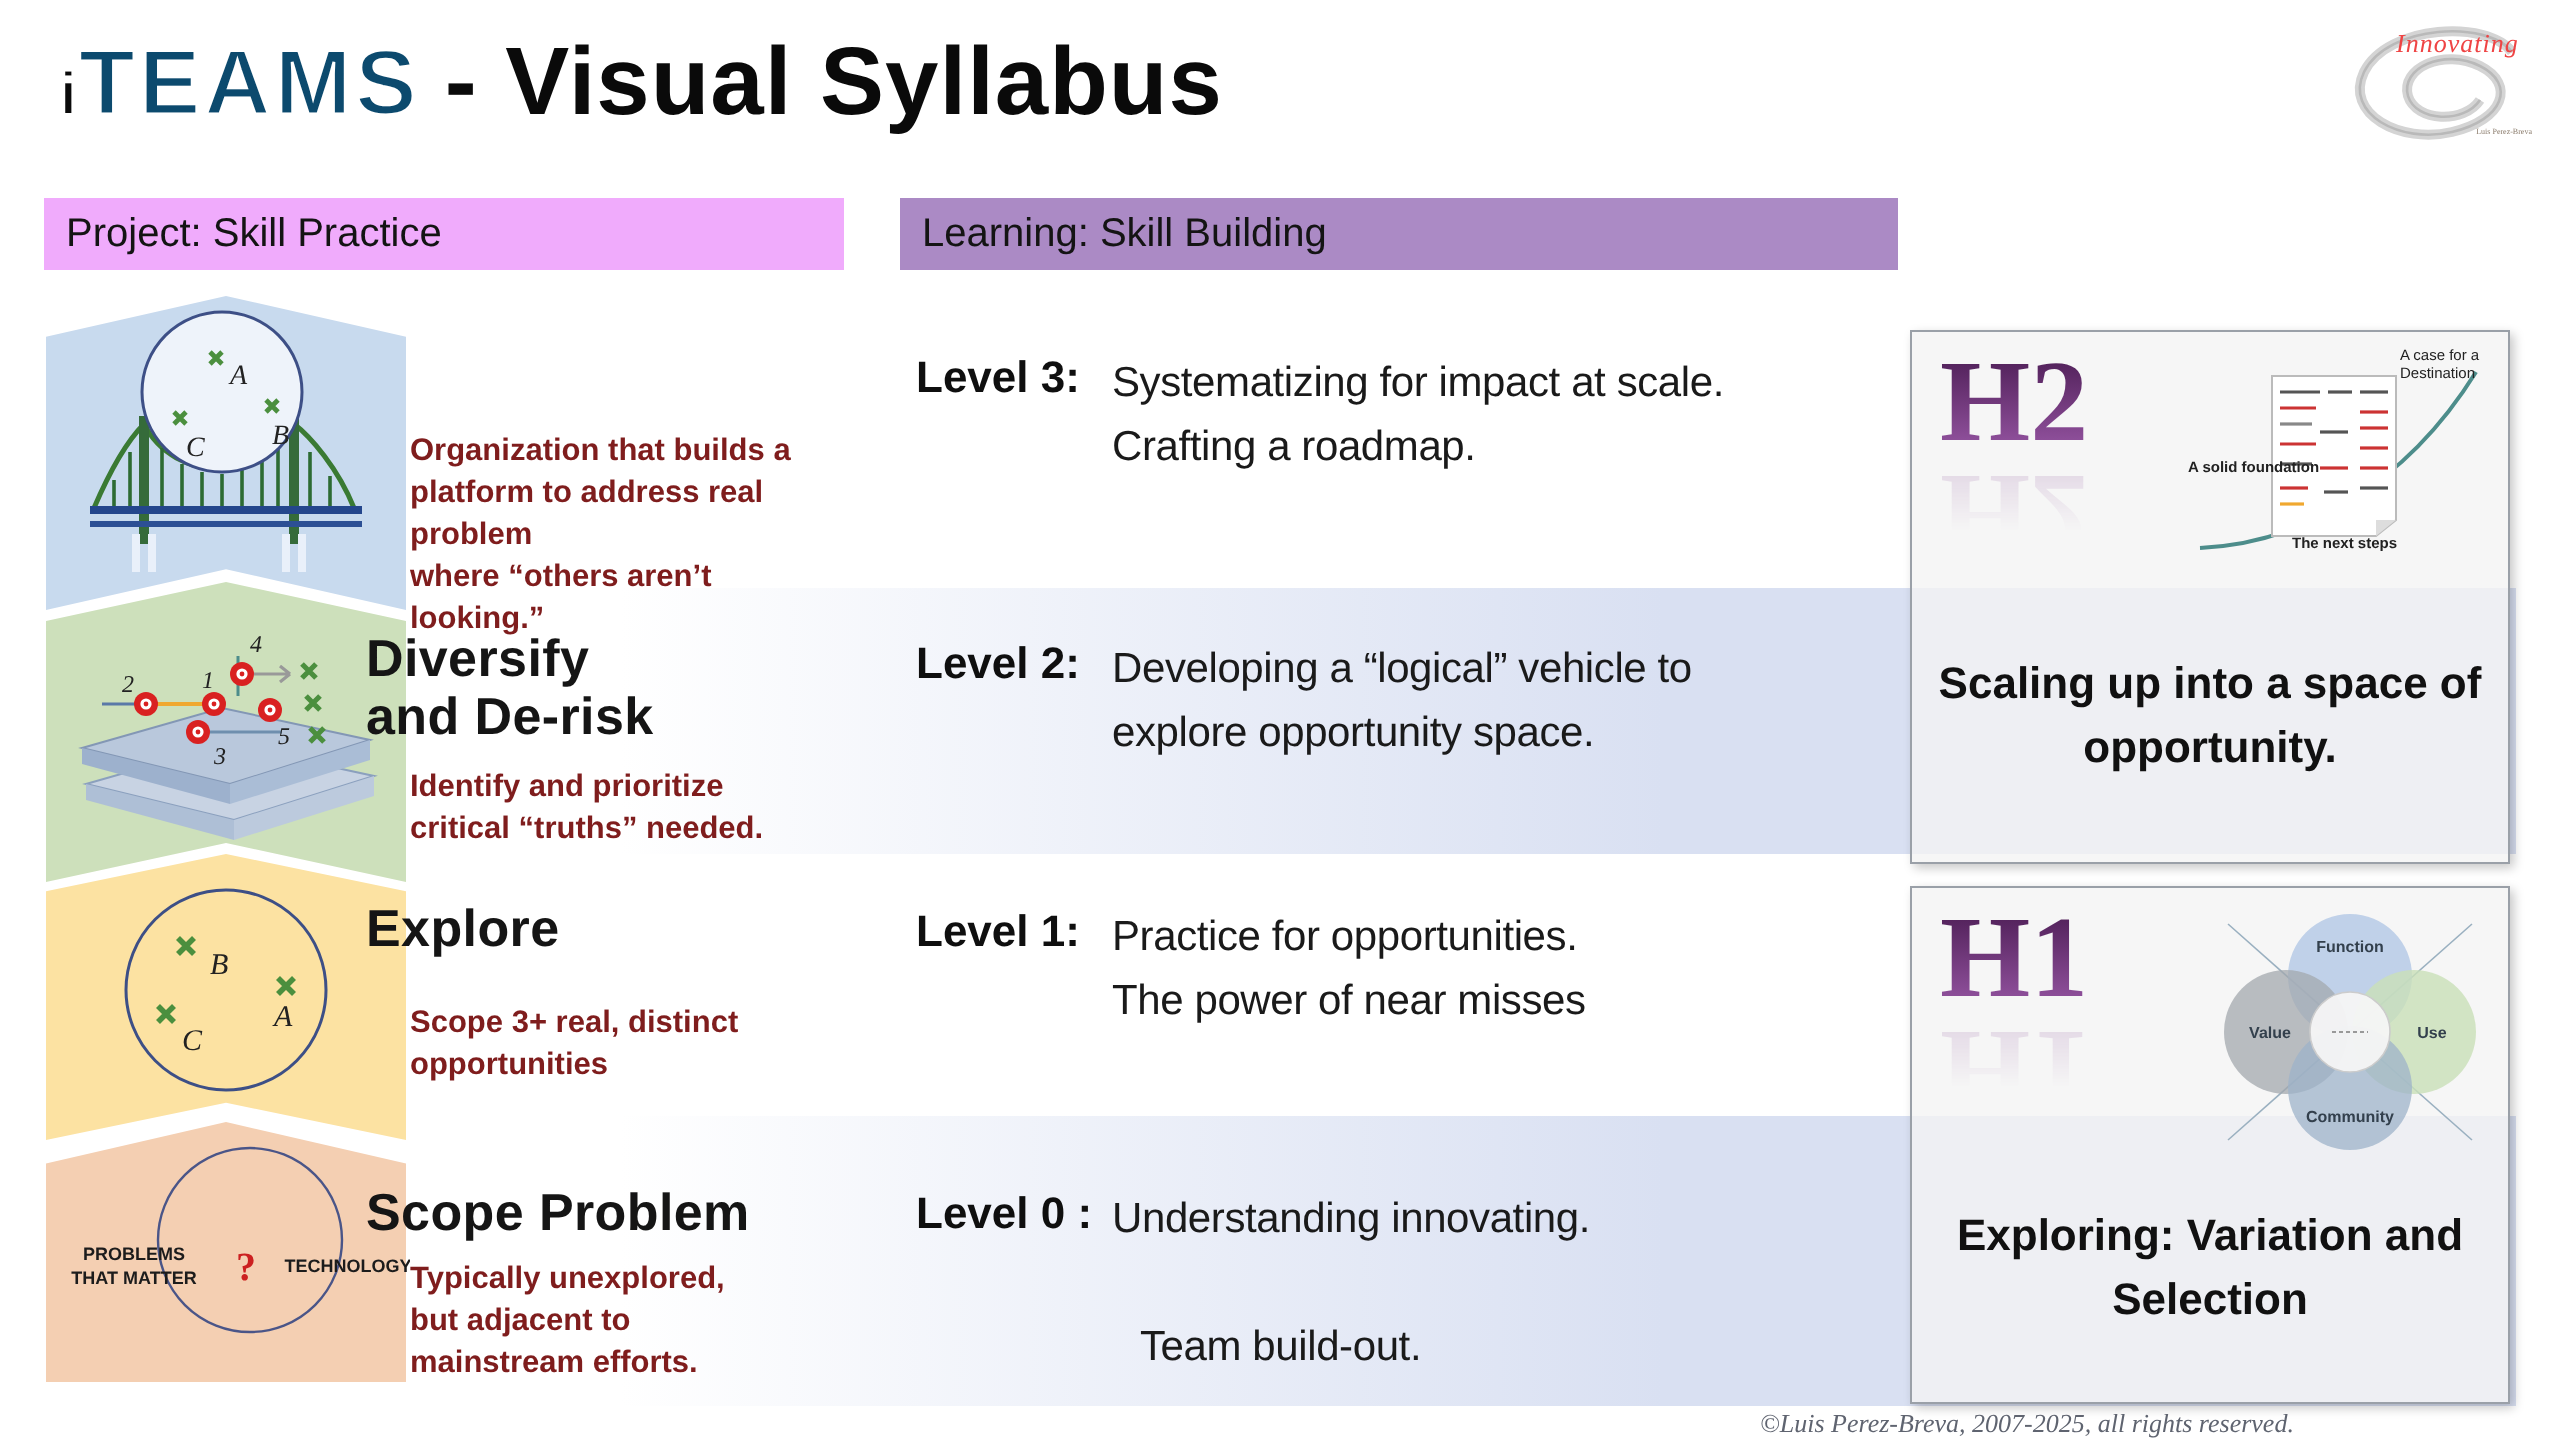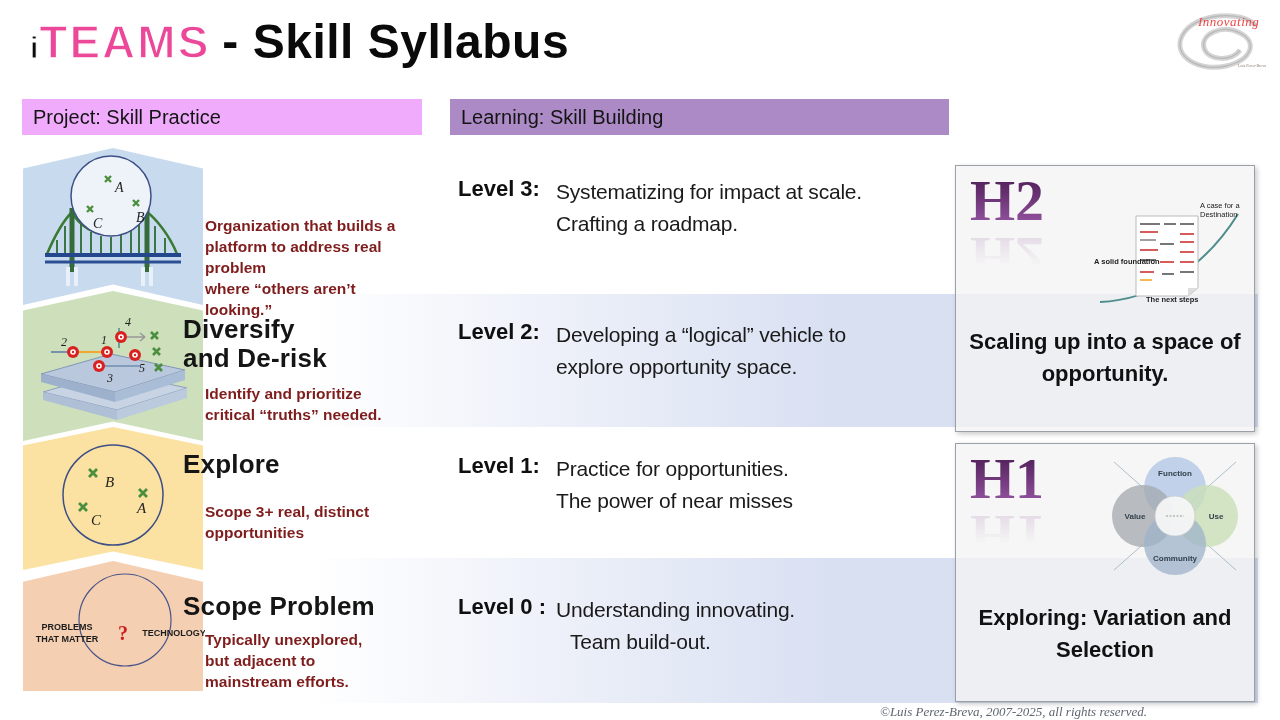--- a/index.html
+++ b/index.html
@@ -3,21 +3,21 @@
 <meta charset="utf-8">
 <style>
   html,body{margin:0;padding:0;background:#fff;}
   #slide{position:relative;width:1280px;height:720px;background:#fff;overflow:hidden;
          font-family:"Liberation Sans",sans-serif;color:#111;}
   .abs{position:absolute;}
 
   
   .title{left:30px;top:14px;height:64px;display:flex;align-items:baseline;z-index:5;}
   .brand-i{font-size:30px;font-weight:900;color:#0a0a0a;-webkit-text-stroke:1px #fff;letter-spacing:1px;}
-  .brand-teams{font-size:46px;font-weight:900;color:#ec4899;-webkit-text-stroke:1.4px #fff;letter-spacing:2px;}
+  .brand-teams{font-size:46px;font-weight:900;color:#0c4a6e;-webkit-text-stroke:1.4px #fff;letter-spacing:2px;}
   .title-rest{font-size:48px;font-weight:800;color:#0a0a0a;margin-left:12px;letter-spacing:0.5px;}
 
   .logo{right:10px;top:4px;width:110px;height:74px;z-index:5;}
   .logo-text{position:absolute;left:38px;top:10px;font-family:"Liberation Serif",serif;font-size:13px;color:#ef4444;letter-spacing:0.5px;font-style:italic;}
   .logo-sub{position:absolute;right:4px;bottom:10px;font-family:"Liberation Serif",serif;font-size:4px;color:#8a7b6b;}
 
   
   .bar{top:99px;height:36px;line-height:36px;padding-left:11px;font-size:20px;color:#141414;z-index:4;}
   .bar-project{left:22px;width:389px;background:#f0abfc;}
   .bar-learning{left:450px;width:488px;background:#ab8ac5;}
@@ -67,21 +67,21 @@
              font-size:13px;color:#5f6470;text-align:left;z-index:4;}
 </style>
 </head>
 <body>
 
 <div id="slide">
 
   <div class="abs title">
     <span class="brand-i">i</span>
       <span class="brand-teams">TEAMS</span>
-    <span class="title-rest">- Skill Syllabus</span>
+    <span class="title-rest">- Visual Syllabus</span>
   </div>
 
   <div class="abs logo">
     <svg width="110" height="74" viewBox="0 0 110 74">
       <path d="M96,22 C84,6 34,8 22,32 C12,53 40,68 66,62 C92,56 98,38 80,29 C62,20 40,30 44,44 C48,57 72,58 80,46" fill="none" stroke="#d4d4d4" stroke-width="5"></path>
       <path d="M96,22 C84,6 34,8 22,32 C12,53 40,68 66,62 C92,56 98,38 80,29 C62,20 40,30 44,44 C48,57 72,58 80,46" fill="none" stroke="#b9b9b9" stroke-width="1.3"></path>
     </svg>
     <div class="logo-text">Innovating</div>
     <div class="logo-sub">Luis Perez-Breva</div>
   </div>
@@ -237,27 +237,27 @@
     </g>
     <text x="100" y="72" font-family="Liberation Serif,serif" font-weight="bold" font-size="20" fill="#cc2020" text-anchor="middle">?</text>
   </svg>
   <div class="abs row-heading" style="top:592px;width:260px;">Scope  Problem</div>
   <div class="abs row-sub" style="top:630px;">Typically unexplored,
 but adjacent to
 mainstream  efforts.</div>
   <div class="abs lvl-label" style="top:594px;">Level 0 :</div>
   <div class="abs lvl-desc" style="top:594px;">
     <div>Understanding innovating.</div>
-    <div style="padding-left:14px;">Team build-out.</div>
+    <div style="padding-left:14px;margin-top:32px;">Team build-out.</div>
   </div>
 
   <div class="abs card card1">
     <span class="badge">H2</span>
     <span class="badge-ref">H2</span>
-    <div class="diagram" style="width:152px;height:118px;margin-top:28px;">
+    <div class="diagram" style="width:152px;height:118px;">
       <svg width="152" height="118" viewBox="0 0 152 118">
         <path d="M6,102 C55,100 108,72 144,14" fill="none" stroke="#4d8d8b" stroke-width="2"></path>
         <polygon points="42,16 104,16 104,88 94,96 42,96" fill="#fff" stroke="#bbb" stroke-width="1"></polygon>
         <polygon points="94,96 104,88 94,88" fill="#ddd"></polygon>
         <g stroke-width="1.6">
           <line x1="46" y1="24" x2="66" y2="24" stroke="#555"></line>
             <line x1="70" y1="24" x2="82" y2="24" stroke="#555"></line>
             <line x1="86" y1="24" x2="100" y2="24" stroke="#555"></line>
           <line x1="46" y1="32" x2="64" y2="32" stroke="#c33"></line>
             <line x1="86" y1="34" x2="100" y2="34" stroke="#c33"></line>

